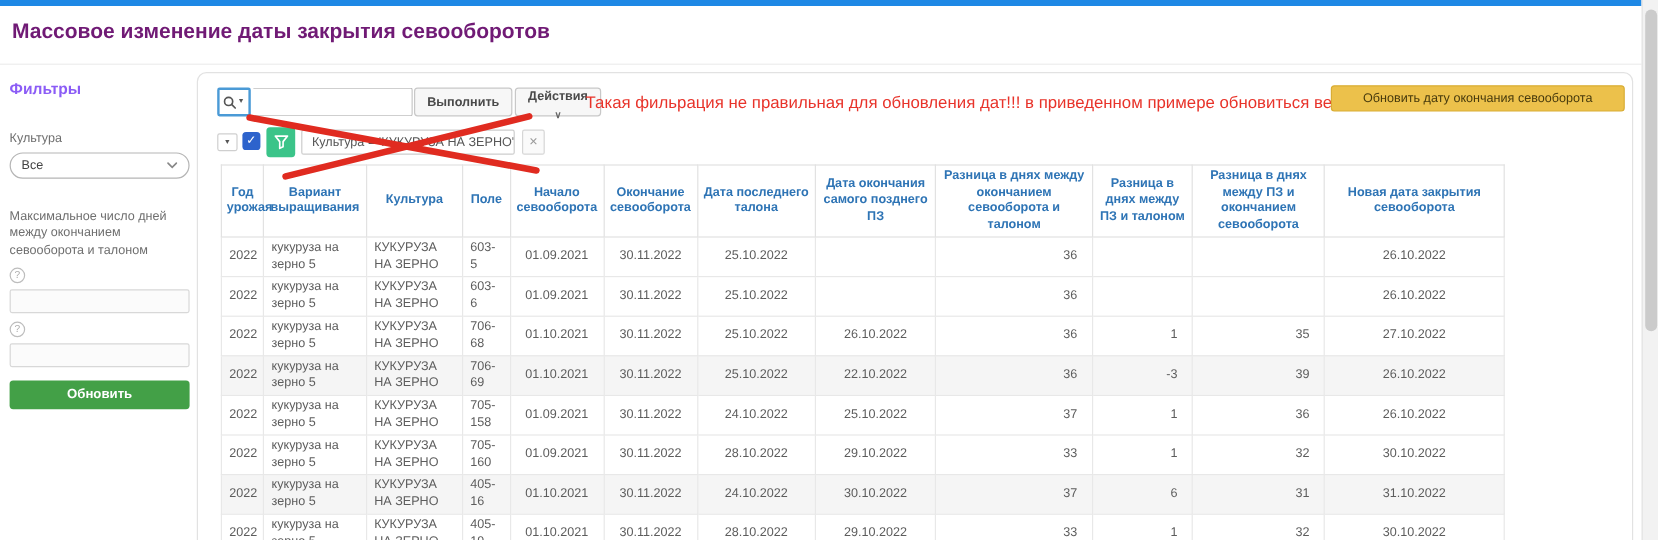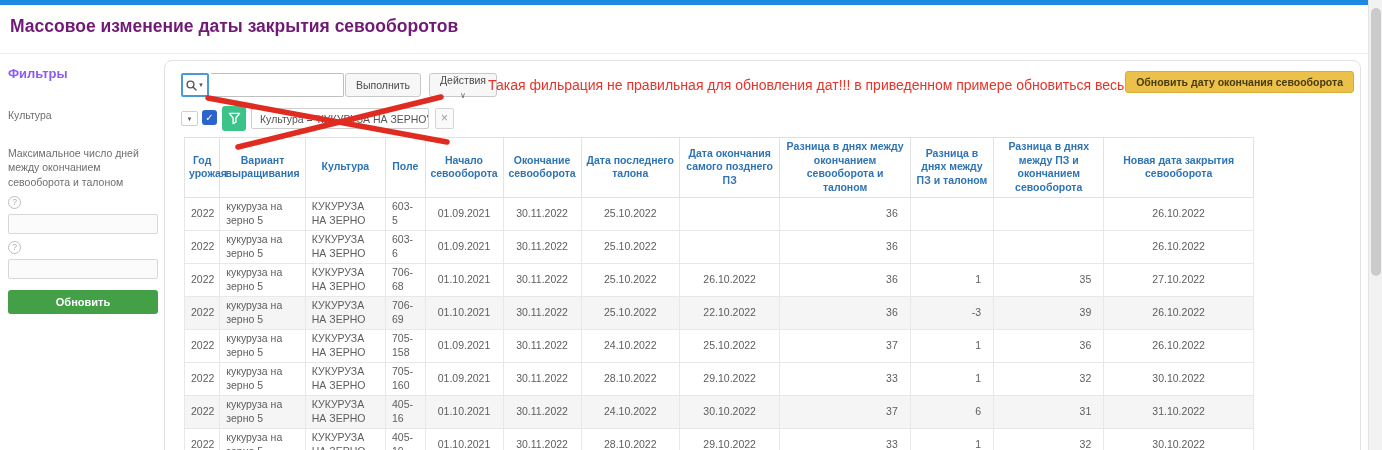--- a/index.html
+++ b/index.html
@@ -32,32 +32,32 @@
   .card { position:absolute; left:164px; top:60px; width:1197px; height:418px;
           background:#fff; border:1px solid #e2e2e2; border-radius:8px; }
 
   .search-icon-btn { position:absolute; left:16px; top:12px; width:28px; height:24px;
           border:2px solid #4a9ad6; border-radius:2px; background:#fff; display:flex;
           align-items:center; justify-content:center; gap:1px; cursor:pointer; }
   .search-caret { font-size:6px; color:#555; }
   .search-input { position:absolute; left:46px; top:12px; width:133px; height:24px;
           border:1px solid #bfbfbf; border-left:none; border-radius:0 2px 2px 0; font-size:11px; padding:0 6px; }
   .tb-btn { position:absolute; top:12px; height:24px; padding:0 10px; background:#f7f7f7;
-          border:1px solid #c8c8c8; border-radius:3px; font-size:10.5px; font-weight:normal; color:#4a4a4a;
+          border:1px solid #c8c8c8; border-radius:3px; font-size:10.5px; font-weight:bold; color:#4a4a4a;
           display:flex; align-items:center; gap:5px; cursor:pointer; font-family:"Liberation Sans", sans-serif; }
   .btn-go { left:180px; }
   .btn-actions { left:264px;flex-direction:column; }
   .chev { font-size:8px; color:#666; }
 
   .annotation { position:absolute; left:323px; top:16px; font-size:14px; color:var(--red-text,#e8332a);
                 white-space:nowrap; }
 
-  .hot-btn { position:absolute; right:6px; top:10px; height:22px; padding:0 10px;
+  .hot-btn { position:absolute; right:6px; top:10px; height:22px; padding:0 26px;
              background:var(--orange,#ecc14b); border:1px solid #d9ad35; border-radius:3px;
-             font-size:10.5px; color:#473a0d; cursor:pointer; font-family:"Liberation Sans", sans-serif;font-weight:bold; }
+             font-size:10.5px; color:#473a0d; cursor:pointer; font-family:"Liberation Sans", sans-serif; }
 
   
   .ir-menu-btn { position:absolute; left:16px; top:50px; width:17px; height:15px; background:#fff;
                  border:1px solid #cfcfcf; border-radius:2px; font-size:6px; color:#555;
                  display:flex; align-items:center; justify-content:center; cursor:pointer; }
   .chk { position:absolute; left:37px; top:49px; width:15px; height:15px; background:var(--checkbox,#2d63cc);
          border-radius:3px; color:#fff; font-size:10px; text-align:center; line-height:15px; cursor:pointer; }
   .funnel-btn { position:absolute; left:57px; top:45px; width:24px; height:25px;
                 background:var(--filter-green,#3bc489); border:none; border-radius:3px;
                 display:flex; align-items:center; justify-content:center; cursor:pointer; }
@@ -95,20 +95,26 @@
 
 <div class="topbar"></div>
 
 <h1 class="page-title">Массовое изменение даты закрытия севооборотов</h1>
 <div class="title-rule"></div>
 
 <div class="sidebar">
   <div class="side-title">Фильтры</div>
 
   <div class="side-label lbl-culture">Культура</div>
+  <div class="select">
+    <span>Все</span>
+    <svg width="9" height="6" viewBox="0 0 9 6">
+      <path d="M1 1 L4.5 4.5 L8 1" fill="none" stroke="#888" stroke-width="1.4" stroke-linecap="round"></path>
+    </svg>
+  </div>
 
   <div class="side-label lbl-block">Максимальное число дней между окончанием севооборота и талоном</div>
   <div class="help">?</div>
   <input class="side-input" type="text" value="" style="">
 
   <div class="help">?</div>
   <input class="side-input" type="text" value="" style="">
 
   <button class="green-btn">Обновить</button>
 </div>

